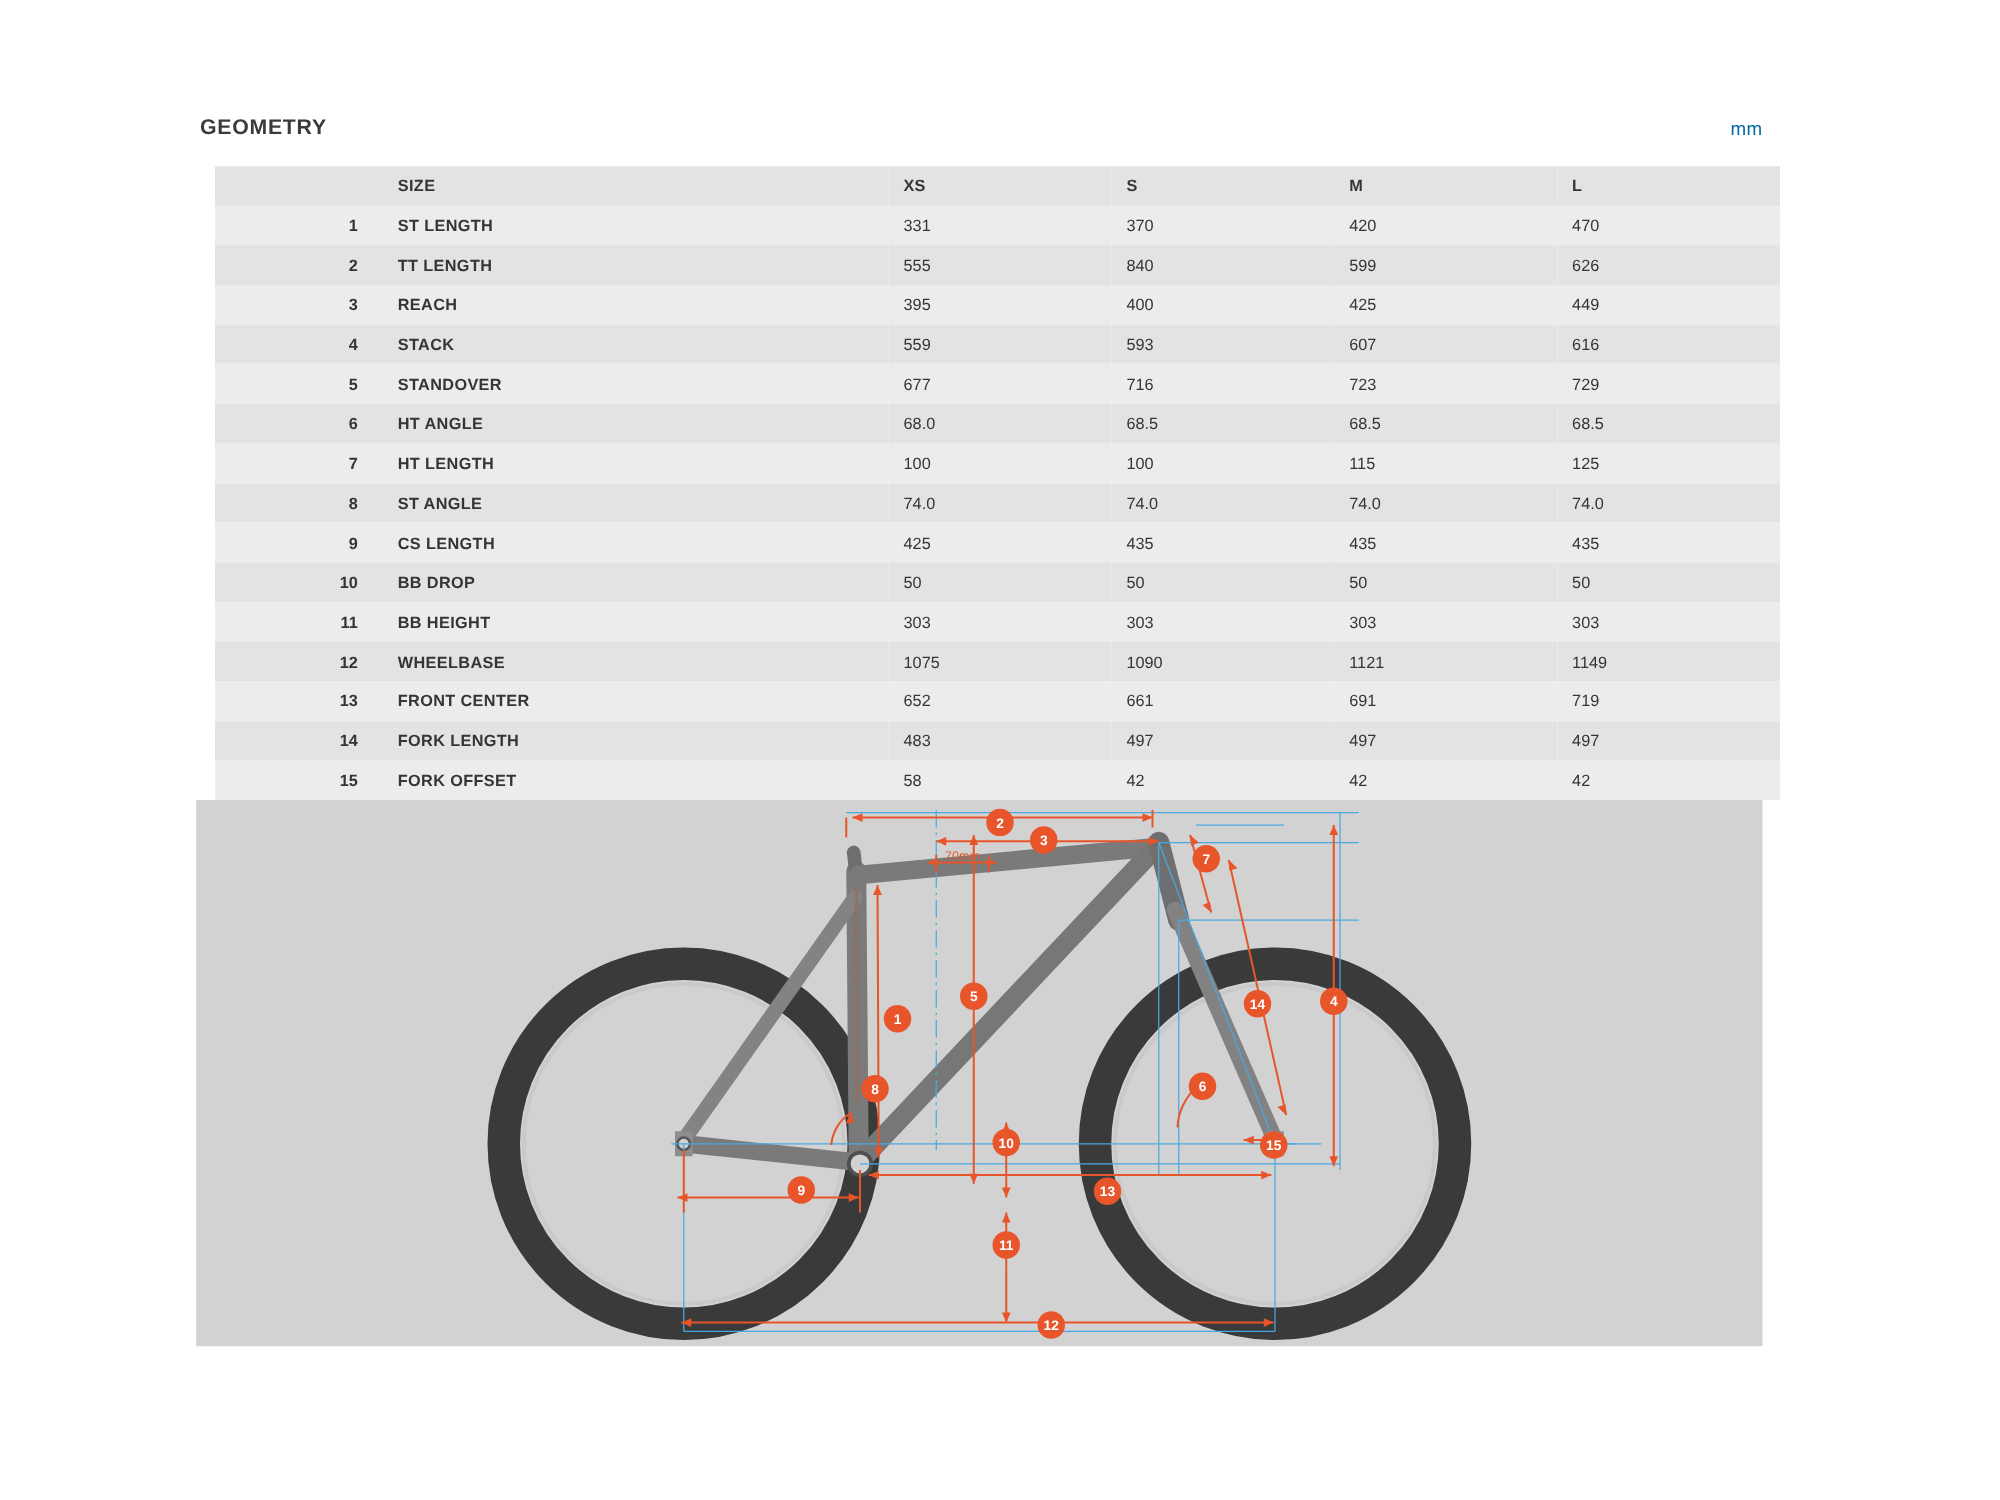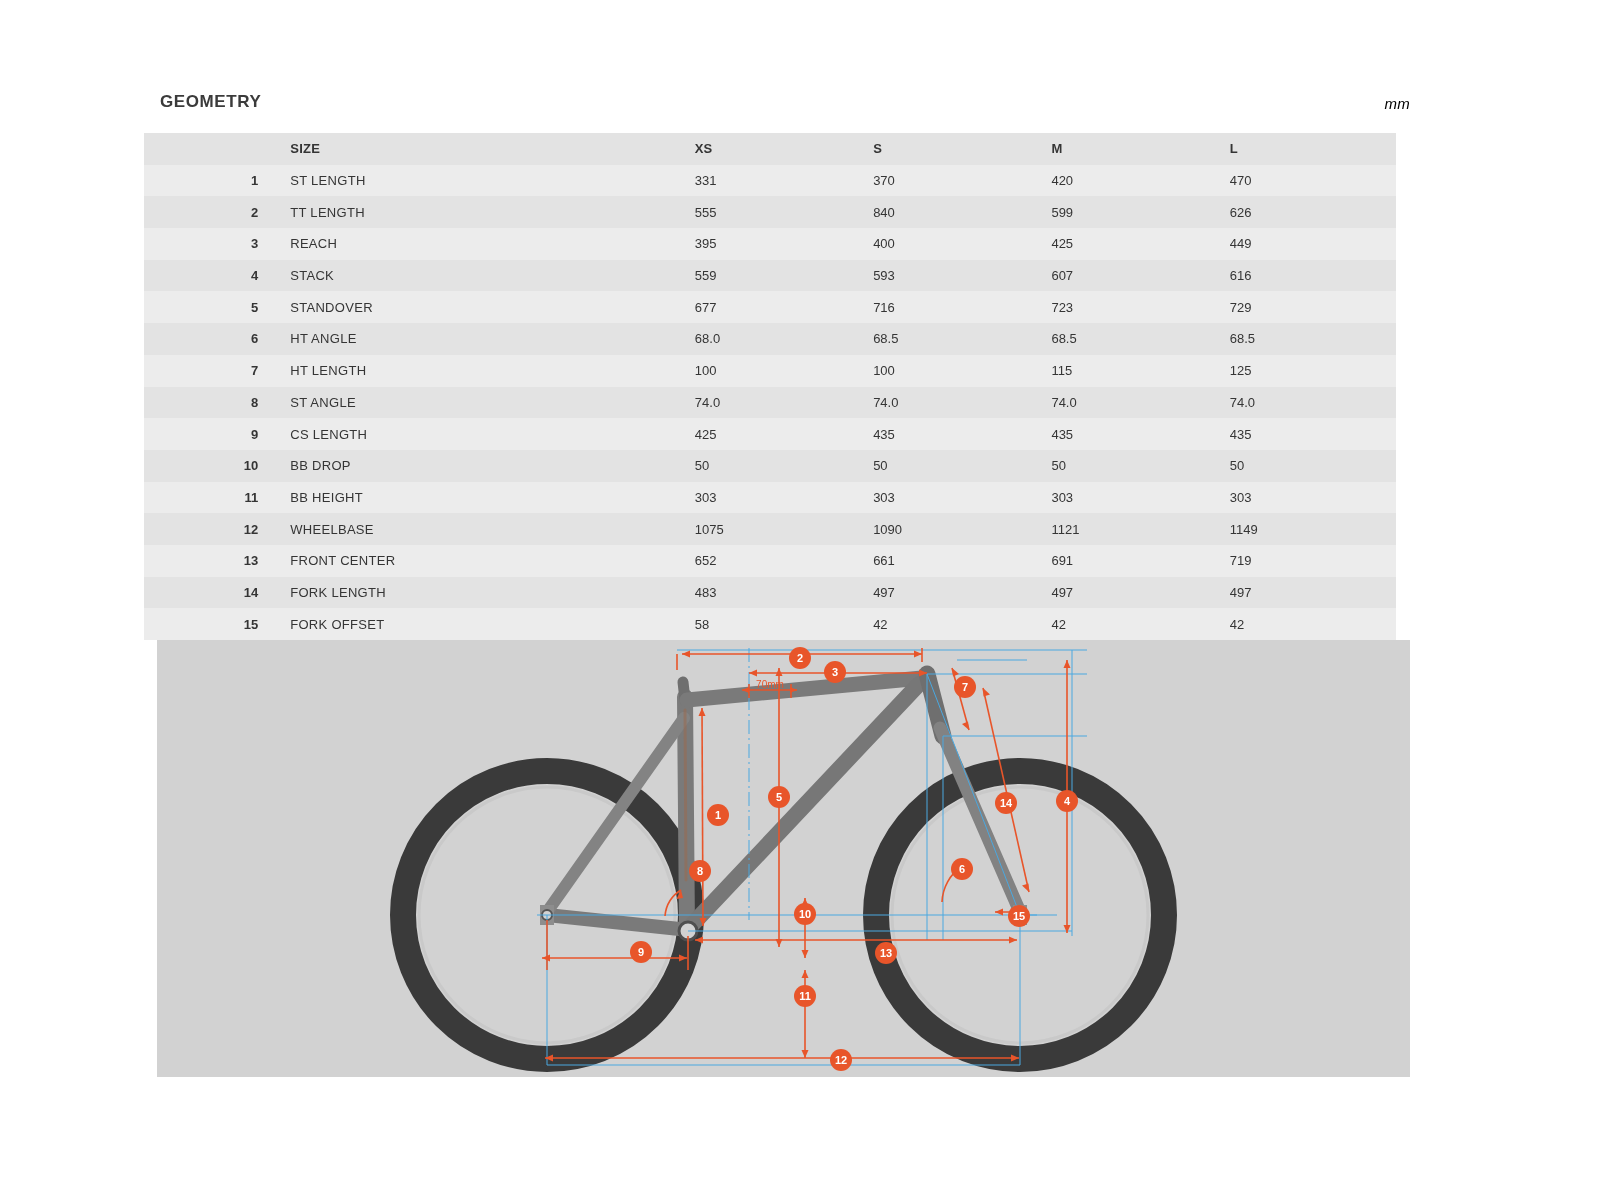--- a/index.html
+++ b/index.html
@@ -26,48 +26,47 @@
     align-items: flex-end;
   }
   .header-title {
     font-size: 17px;
     letter-spacing: 0.6px;
     color: #3b3b3b;
     font-weight: 700;
   }
   .header-unit {
     font-size: 15px;
-    color: #000000;
+    color: #0369a1;
     letter-spacing: 0.3px;
-    font-style: italic;
   }
 
   
   .geo-table {
     position: absolute;
-    left: 144px; top: 133px;
+    left: 172px; top: 133px;
     width: 1252px;
     border-collapse: collapse;
     table-layout: fixed;
   }
   .geo-table td, .geo-table th {
     height: 31.7px;
     padding: 0 0 0 0;
     font-size: 13px;
     color: #353535;
     text-align: left;
     vertical-align: middle;
     border: none;
   }
   .geo-table tr.row-odd  { background: #e3e3e3; }
   .geo-table tr.row-even { background: #ececec; }
   .geo-table tr.head-row { background: #e3e3e3; }
 
   .col-num   { width: 128px; text-align: right !important; padding-right: 14px !important; font-weight: bold; font-size: 12.5px; }
-  .col-name  { width: 410px; padding-left: 18px !important; font-weight: normal; font-size: 12.5px; letter-spacing: 0.3px; }
+  .col-name  { width: 410px; padding-left: 18px !important; font-weight: bold; font-size: 12.5px; letter-spacing: 0.3px; }
   .col-val   { width: 178px; padding-left: 12px !important; font-weight: normal; font-size: 13px; }
 
   .head-row .col-name { font-weight: bold; }
   .head-row .col-val  { font-weight: bold; }
 
   
   .diagram {
     position: absolute;
     left: 157px; top: 640px;
     width: 1253px; height: 437px;

